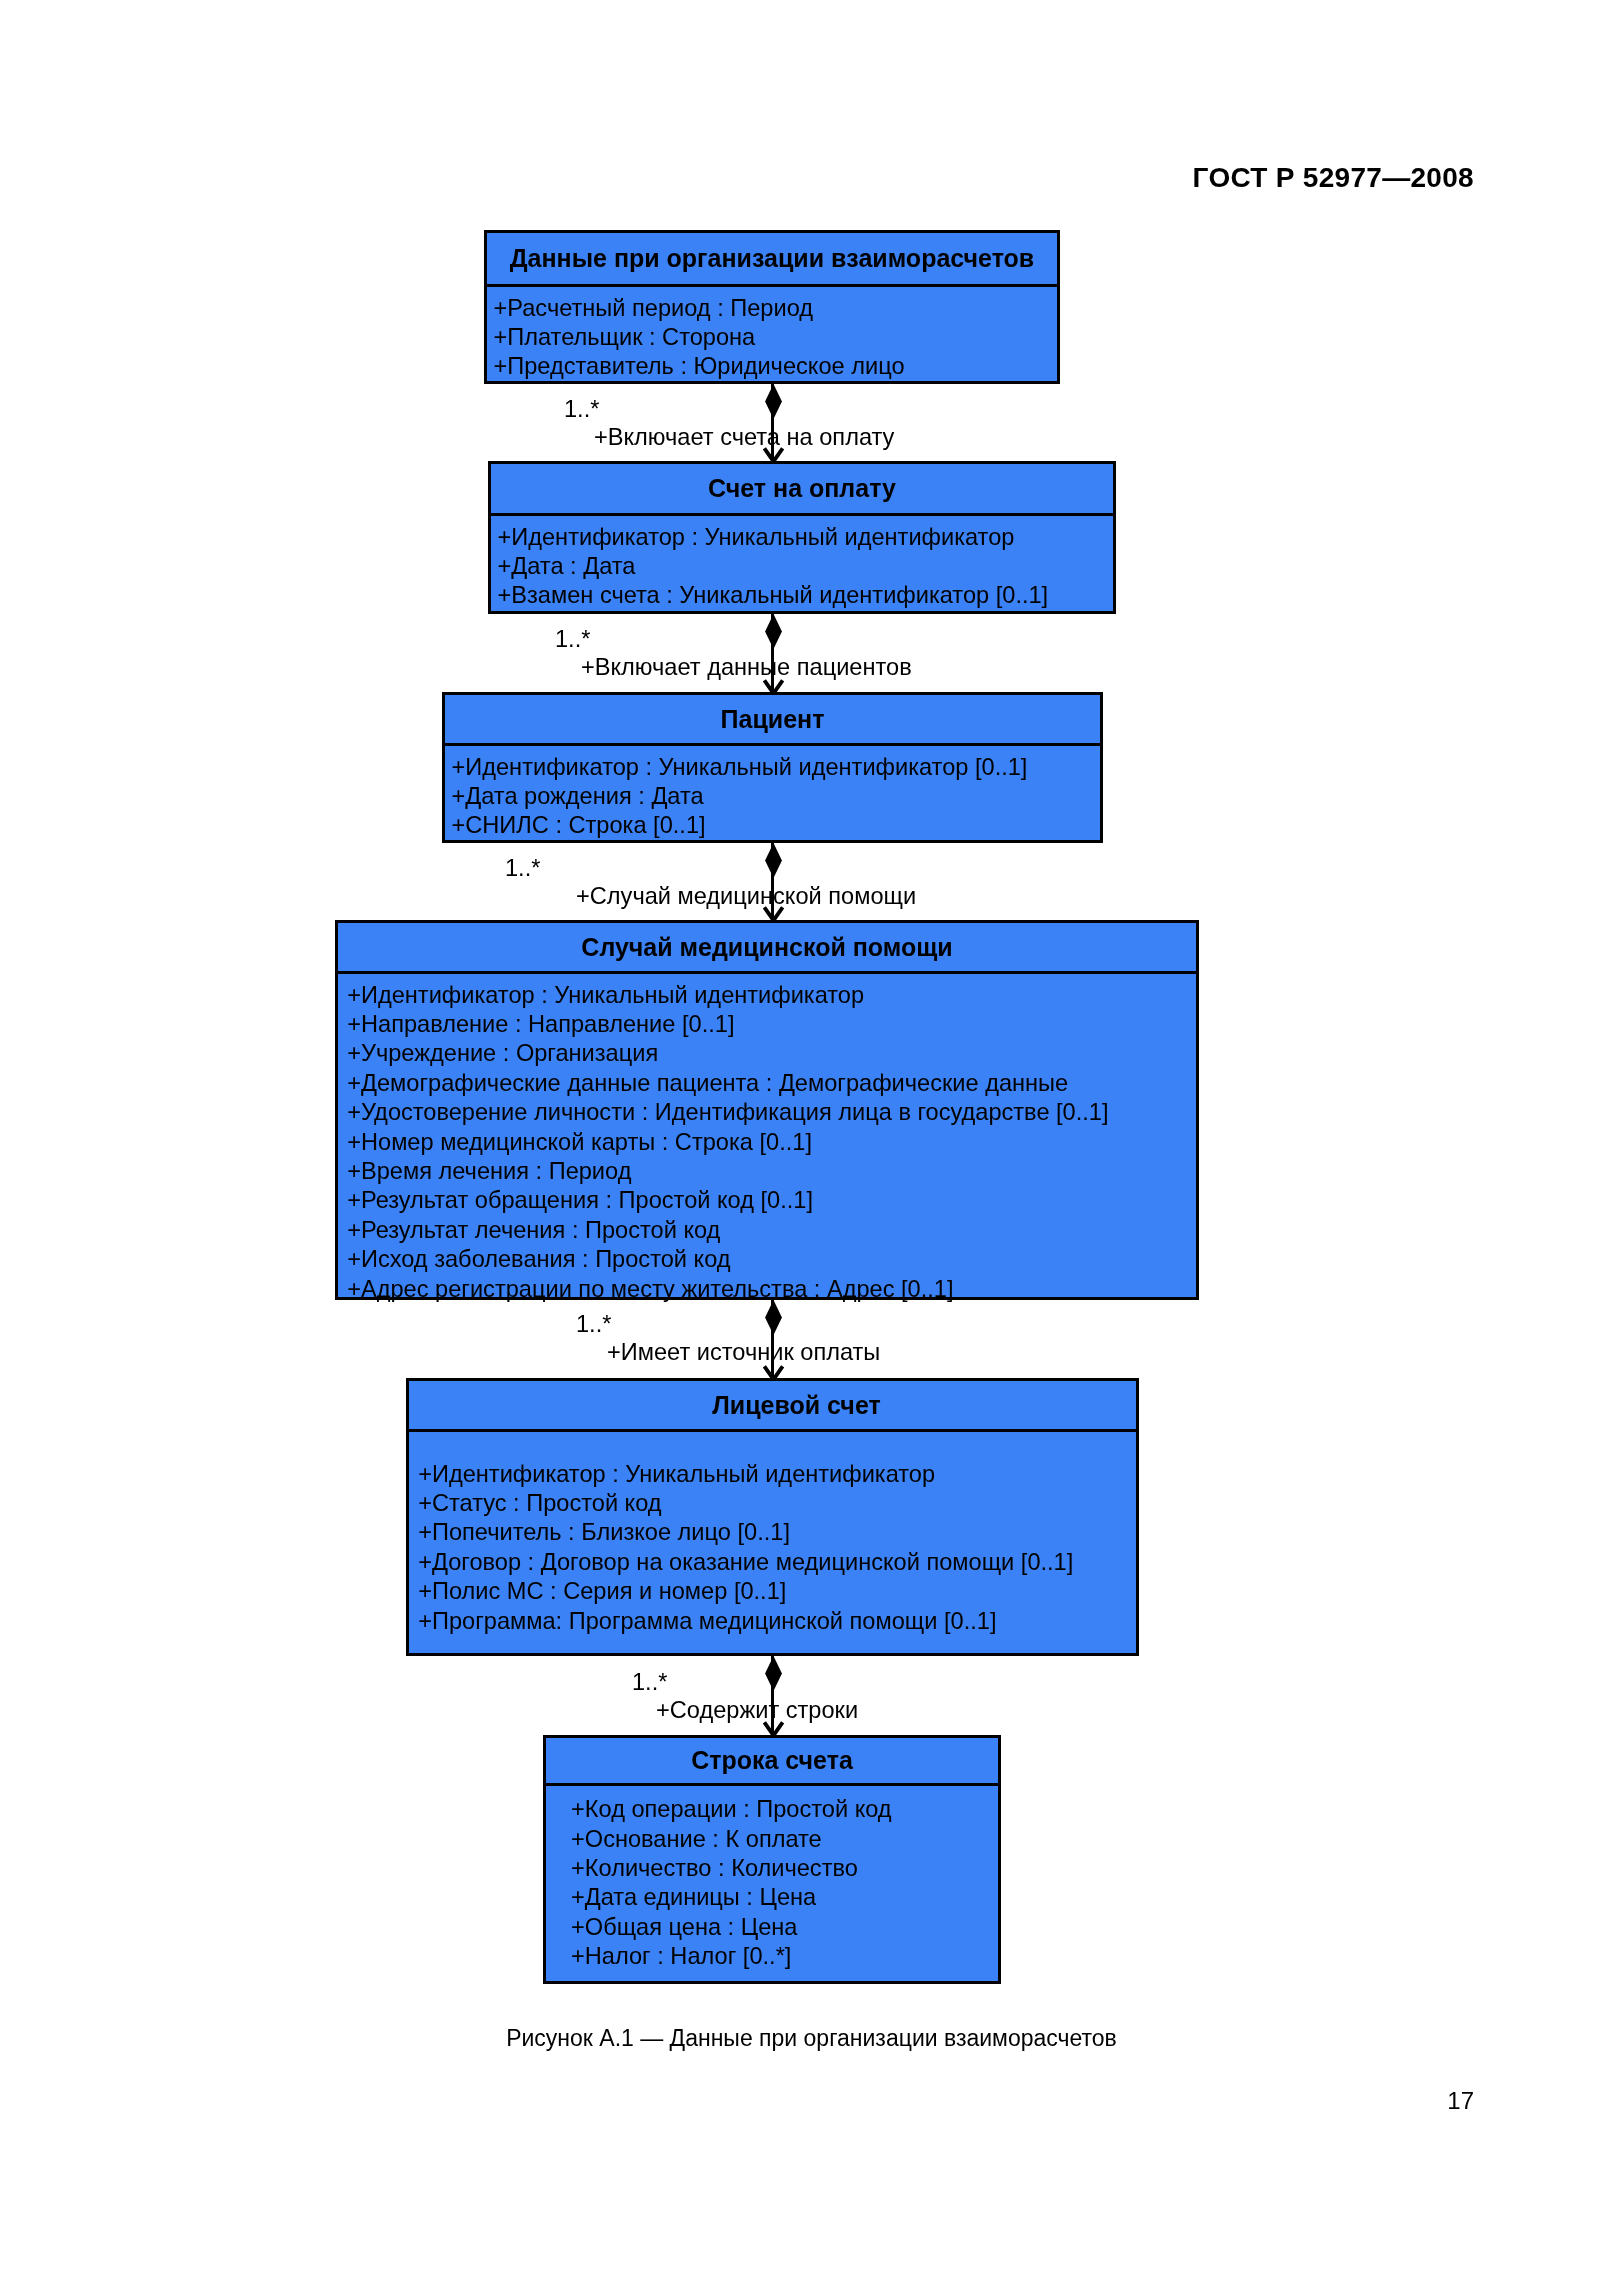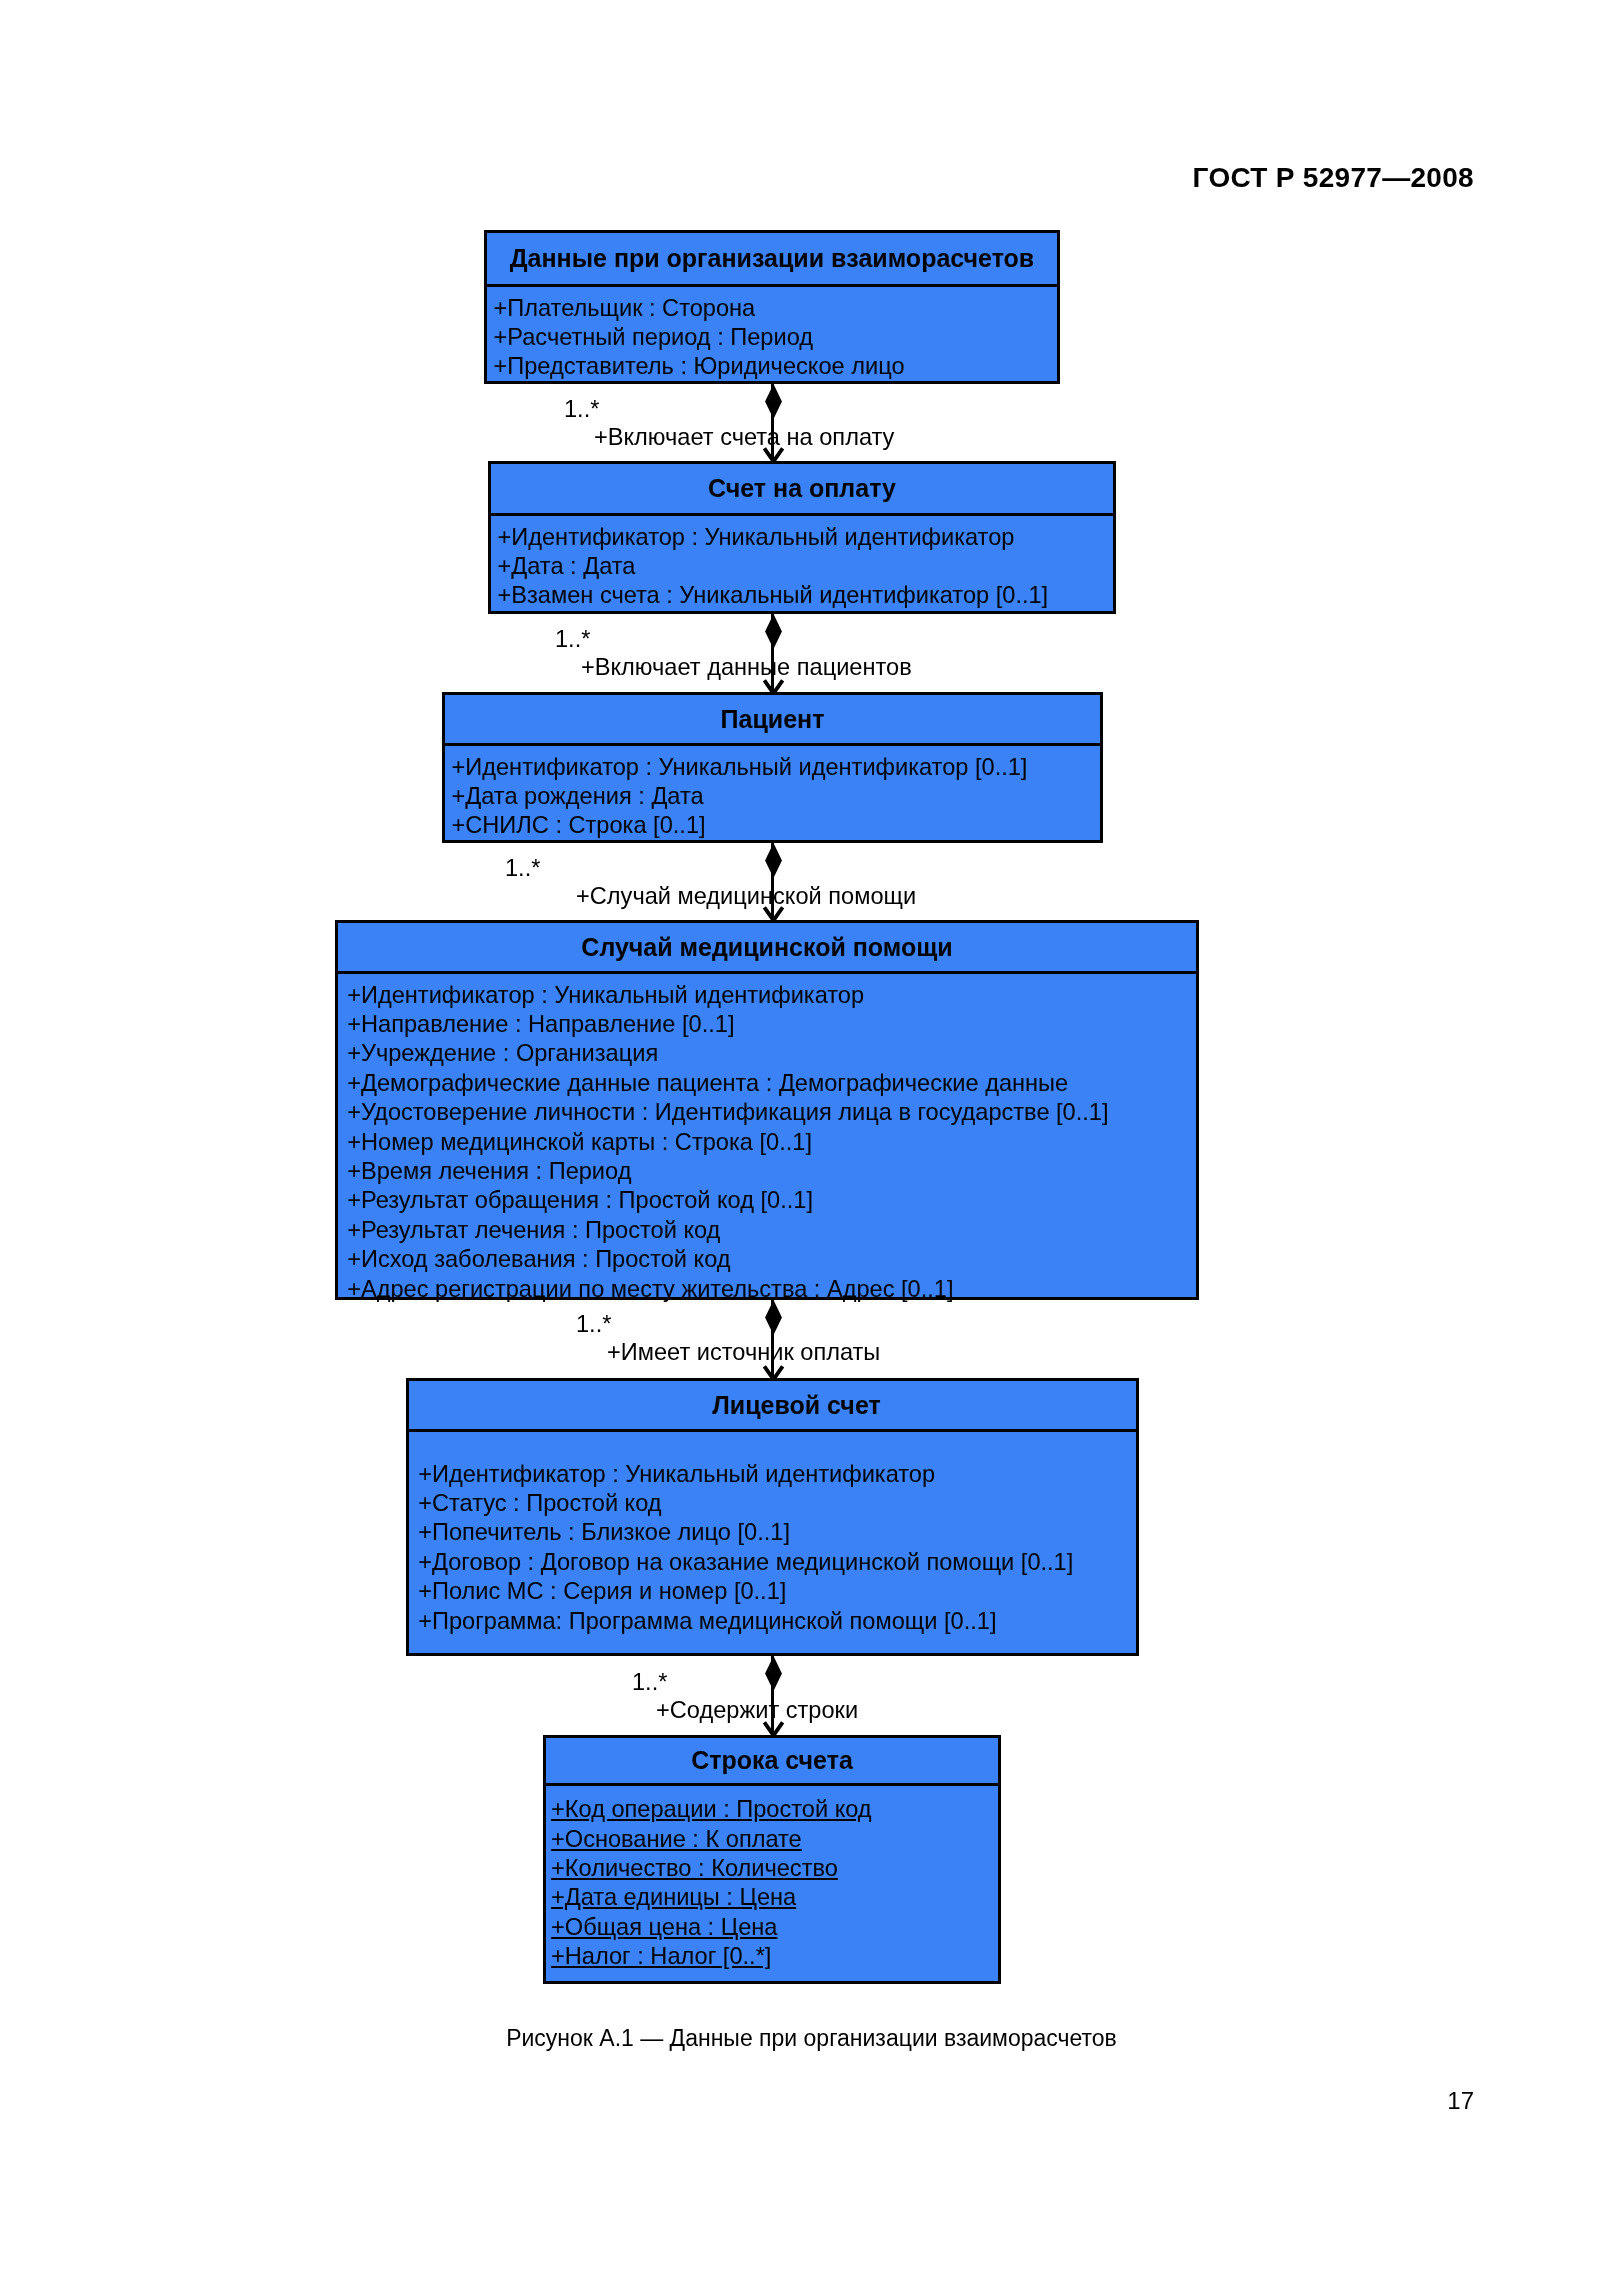--- a/index.html
+++ b/index.html
@@ -128,22 +128,22 @@
 
 <div class="page">
 
   <div class="running-head">ГОСТ Р 52977—2008</div>
 
   <div class="diagram">
 
     <div class="uml-class" style="left:484px; top:230px; width:576px; height:154px;">
       <div class="uml-name" style="height:54px;">Данные при организации взаиморасчетов</div>
       <div class="uml-attrs">
+        <div class="uml-attr">+Расчетный период : Период</div>
         <div class="uml-attr">+Плательщик : Сторона</div>
-        <div class="uml-attr">+Расчетный период : Период</div>
         <div class="uml-attr">+Представитель : Юридическое лицо</div>
       </div>
     </div>
 
     <div class="assoc" style="left:771px; top:384px; height:77px;">
       <div class="assoc-line" style="height:77px;"></div>
       <div class="assoc-diamond">
         <svg width="17" height="35" viewBox="0 0 26 54">
             <polygon points="13,0 26,27 13,54 0,27" fill="#000"></polygon>
           </svg>
@@ -263,21 +263,21 @@
         <svg width="21" height="17" viewBox="0 0 32 26">
             <polyline points="2,2 16,22 30,2" fill="none" stroke="#000" stroke-width="6"></polyline>
           </svg>
       </div>
     </div>
     <div class="assoc-mult" style="left:632px; top:1669px;">1..*</div>
     <div class="assoc-role" style="left:656px; top:1697px;">+Содержит строки</div>
 
     <div class="uml-class" style="left:543px; top:1735px; width:458px; height:249px;">
       <div class="uml-name" style="height:48px;">Строка счета</div>
-      <div class="uml-attrs" style="padding-top:9.2px; padding-left:5px;text-decoration:underline;">
+      <div class="uml-attrs" style="padding-top:9.2px; padding-left:25px;">
         <div class="uml-attr">+Код операции : Простой код</div>
         <div class="uml-attr">+Основание : К оплате</div>
         <div class="uml-attr">+Количество : Количество</div>
         <div class="uml-attr">+Дата единицы : Цена</div>
         <div class="uml-attr">+Общая цена : Цена</div>
         <div class="uml-attr">+Налог : Налог [0..*]</div>
       </div>
     </div>
 
   </div>

